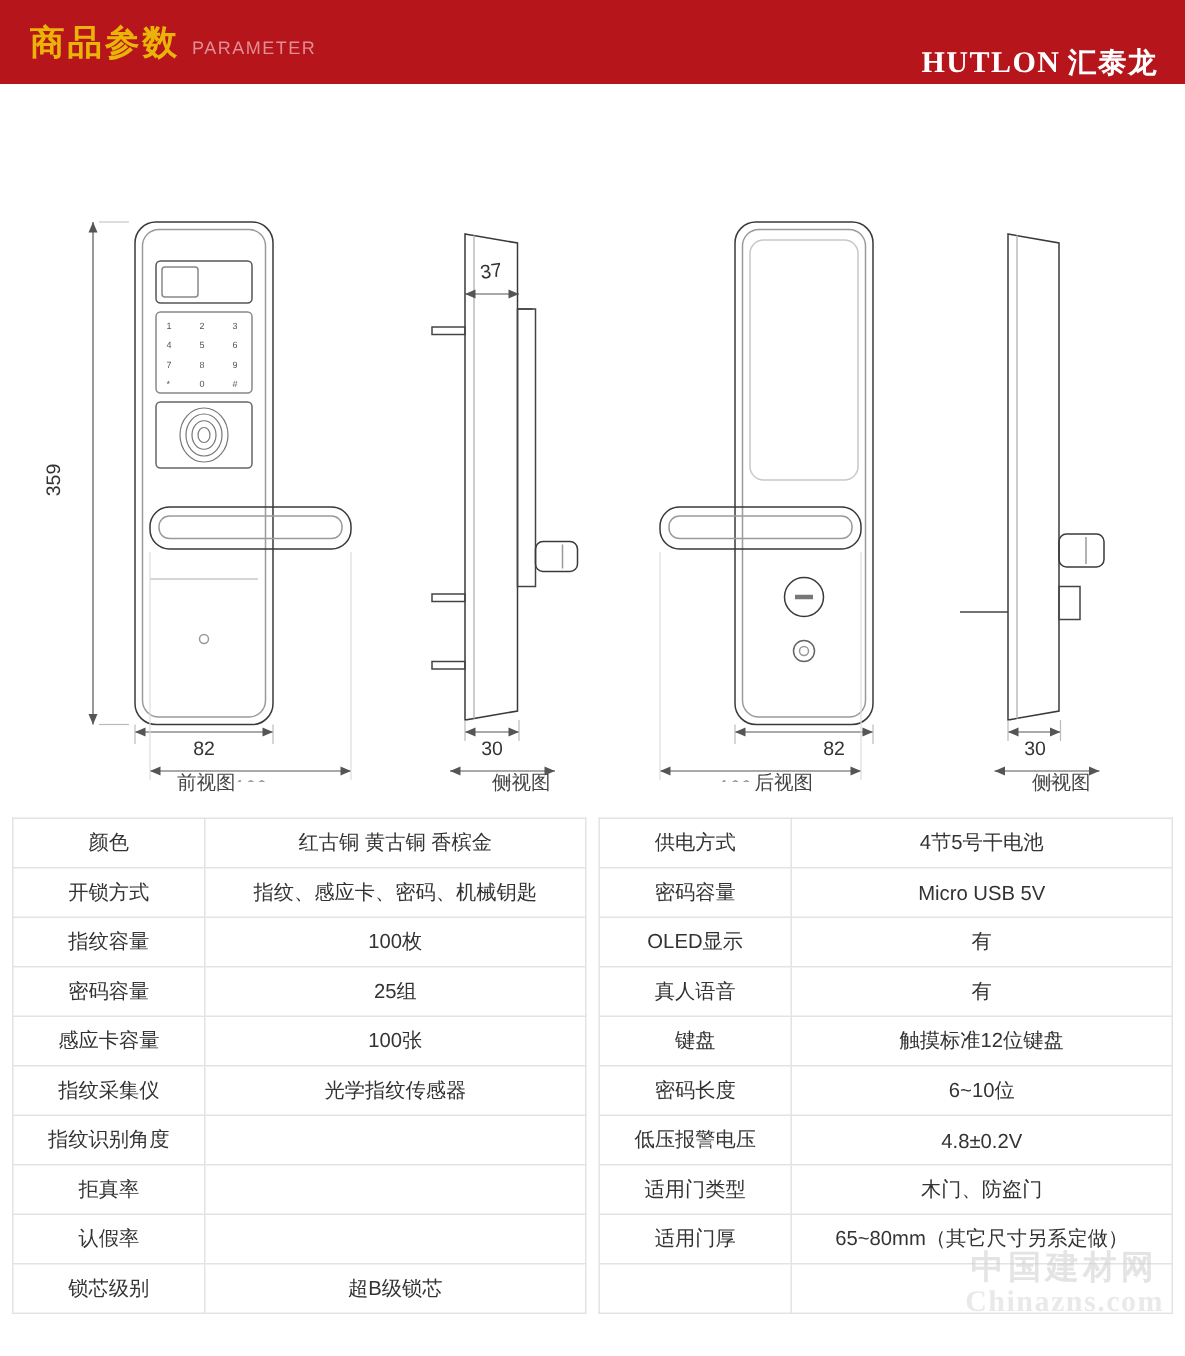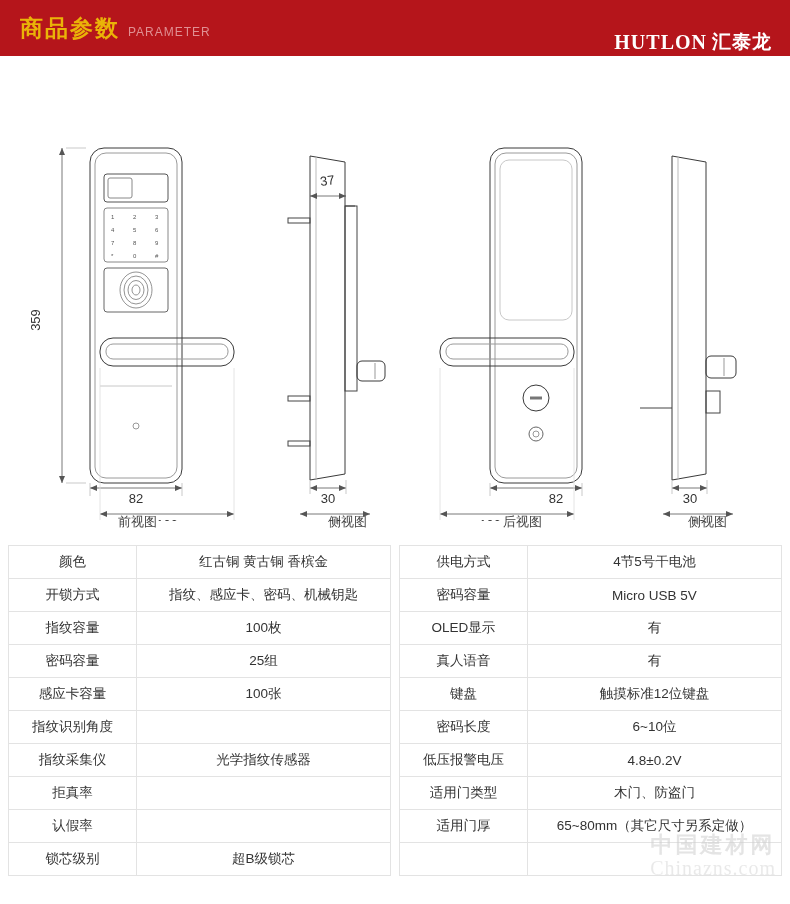--- a/index.html
+++ b/index.html
@@ -114,21 +114,21 @@
     font-size: 22px;
     color: #cfcfcf;
     letter-spacing: 3px;
     font-weight: bold;
     line-height: 1.1;
   }
   .wm-en {
     font-size: 20px;
     color: #d8d8d8;
     letter-spacing: 1px;
-    font-weight: normal;
+    font-weight: bold;
     font-family: "Liberation Serif", serif;
   }
 
   
   .dim { font-size: 13px; fill: #333; font-family: "Liberation Sans", sans-serif; }
   .kp { font-size: 6px; fill: #555; font-family: "Liberation Sans", sans-serif; }
 </style>
 </head>
 <body>
 
@@ -337,26 +337,26 @@
         </tr>
       <tr>
           <td class="k">密码容量</td>
           <td class="v">25组</td>
         </tr>
       <tr>
           <td class="k">感应卡容量</td>
           <td class="v">100张</td>
         </tr>
       <tr>
+          <td class="k">指纹采集仪</td>
+          <td class="v">光学指纹传感器</td>
+        </tr>
+      <tr>
           <td class="k">指纹识别角度</td>
           <td class="v"></td>
-        </tr>
-      <tr>
-          <td class="k">指纹采集仪</td>
-          <td class="v">光学指纹传感器</td>
         </tr>
       <tr>
           <td class="k">拒真率</td>
           <td class="v"></td>
         </tr>
       <tr>
           <td class="k">认假率</td>
           <td class="v"></td>
         </tr>
       <tr>

